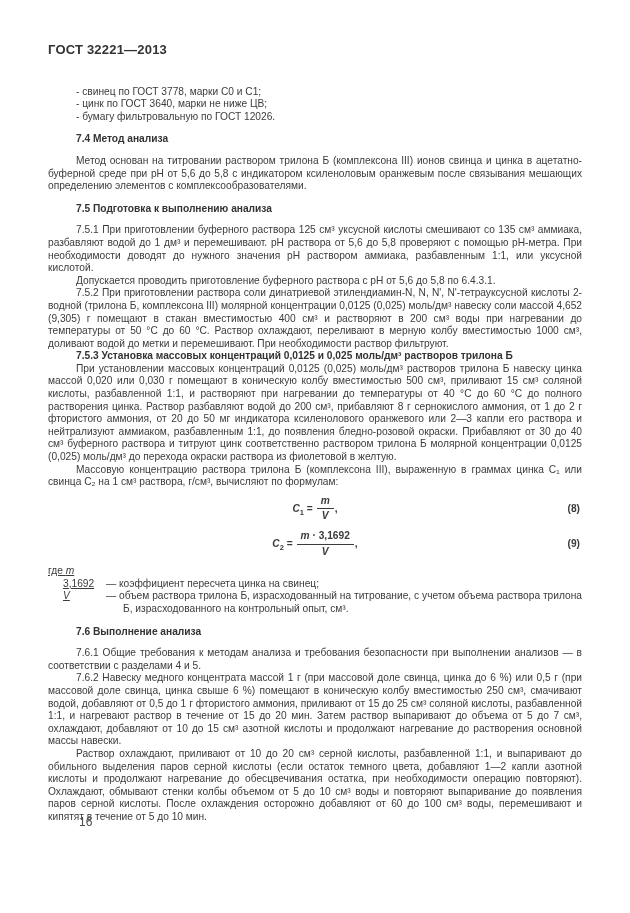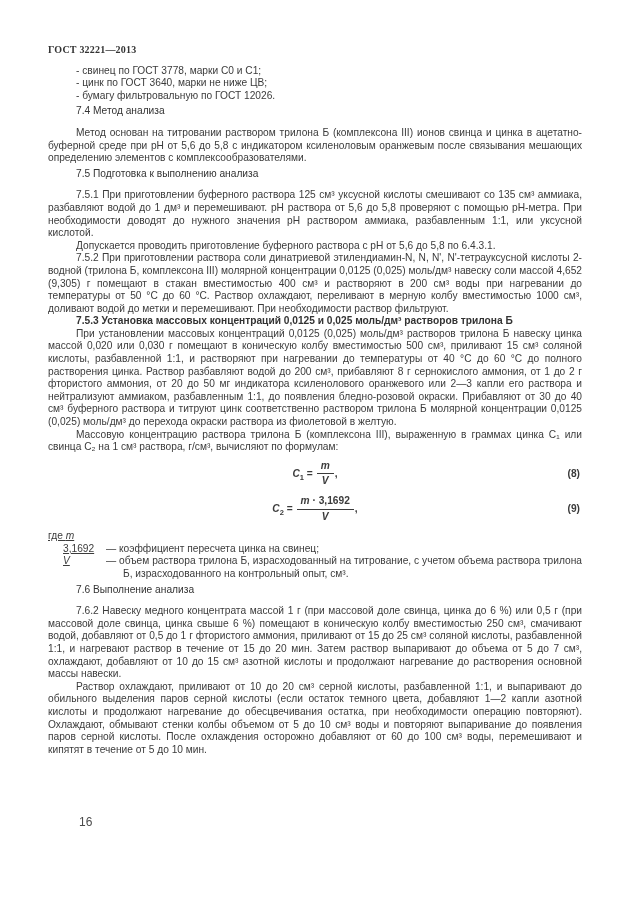--- a/index.html
+++ b/index.html
@@ -12,33 +12,32 @@
     box-sizing: border-box;
     padding: 44px 48px 0 48px;
     font-family: "Liberation Sans", "DejaVu Sans", sans-serif;
     font-size: 10.2px;
     line-height: 12.6px;
     color: #3b3b3b;
     overflow: hidden;
   }
   .doc-header {
     font-weight: bold;
-    font-size: 10px;
+    font-size: 13px;
     letter-spacing: 0.2px;
     color: #333333;
-    margin-bottom: 8px;
-    font-family: Liberation Serif, serif;
+    margin-bottom: 29px;
   }
   .materials { padding-left: 28px; }
   .materials .li { margin: 0; }
   .heading {
-    font-weight: normal;
+    font-weight: bold;
     color: #333333;
     padding-left: 28px;
-    margin-top: 3px;
+    margin-top: 10px;
     margin-bottom: 9px;
   }
   .para {
     text-align: justify;
     text-indent: 28px;
     margin: 0;
   }
   .sub-heading {
     font-weight: bold;
     color: #333333;
@@ -143,18 +142,19 @@
       <span class="where-term indented">3,1692</span>
       <span class="where-def">— коэффициент пересчета цинка на свинец;</span>
     </div>
     <div class="where-row">
       <span class="where-term indented fvar">V</span>
       <span class="where-def">— объем раствора  трилона Б, израсходованный  на  титрование,  с  учетом  объема  раствора трилона Б, израсходованного на контрольный  опыт, см³.</span>
     </div>
   </div>
 
   <div class="heading">7.6 Выполнение анализа</div>
+  <p class="para">7.6.1 Общие требования к методам анализа и требования безопасности при выполнении анализов — в соответствии с разделами 4 и 5.</p>
   <p class="para">7.6.2 Навеску медного концентрата массой 1 г (при массовой доле свинца, цинка до 6 %) или 0,5 г (при массовой доле свинца, цинка свыше 6 %) помещают в коническую колбу вместимостью 250 см³, смачивают  водой,  добавляют  от  0,5 до 1 г фтористого аммония, приливают от 15 до 25 см³ соляной кислоты, разбавленной 1:1, и нагревают раствор в течение от 15 до 20 мин. Затем раствор выпаривают до объема от 5 до 7 см³, охлаждают, добавляют от 10 до 15 см³ азотной кислоты и продолжают нагревание до растворения основной массы навески.</p>
   <p class="para">Раствор охлаждают, приливают от 10 до 20 см³ серной кислоты, разбавленной 1:1, и выпаривают до обильного выделения паров серной кислоты (если остаток темного цвета, добавляют 1—2 капли азотной кислоты и продолжают нагревание до обесцвечивания остатка, при необходимости операцию повторяют). Охлаждают, обмывают стенки колбы объемом от 5 до 10 см³ воды и повторяют выпаривание до появления паров серной кислоты. После охлаждения осторожно добавляют от 60 до 100 см³ воды, перемешивают и кипятят в течение от 5 до 10 мин.</p>
 
   <div class="page-number">16</div>
 
 </div>
 
 </body></html>

